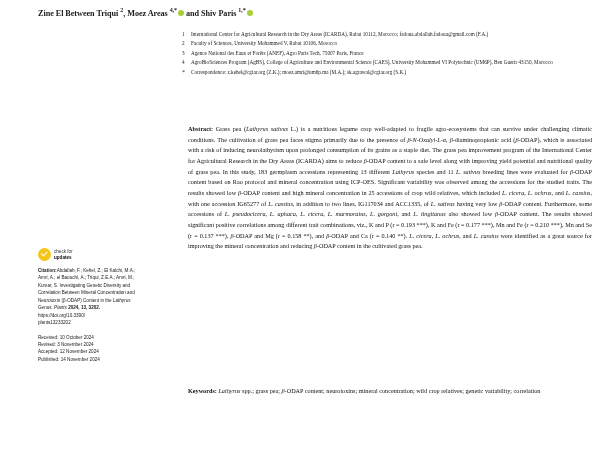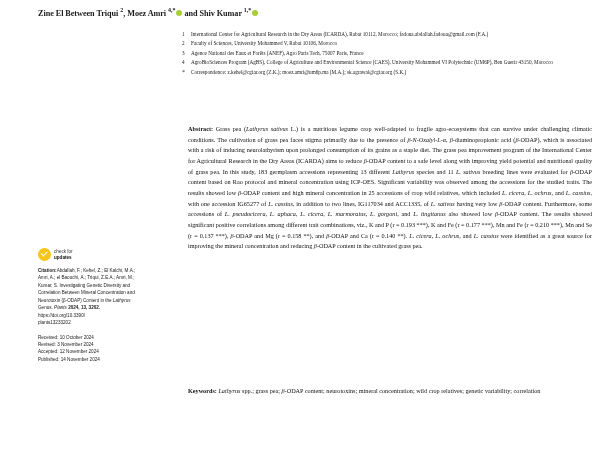--- a/index.html
+++ b/index.html
@@ -140,21 +140,21 @@
   }
   .keywords b { font-weight: bold; }
   .keywords i { font-style: italic; }
 </style>
 </head>
 <body>
 
 <div class="page">
 
   <div class="authors">
-    <span>Zine El Between Triqui </span><sup>2</sup><span>, </span><span>Moez Amri </span><sup>4,*</sup><span class="orcid"></span><span> and </span><span>Shiv Kumar </span><sup>1,*</sup><span class="orcid"></span>
+    <span>Zine El Between Triqui </span><sup>2</sup><span>, </span><span>Moez Areas </span><sup>4,*</sup><span class="orcid"></span><span> and </span><span>Shiv Paris </span><sup>1,*</sup><span class="orcid"></span>
   </div>
 
   <div class="affils">
     <div class="affil-row">
       <span class="affil-num">1</span>
       <span class="affil-txt">International Center for Agricultural Research in the Dry Areas (ICARDA), Rabat 10112, Morocco; fadoua.abdallah.fadoua@gmail.com (F.A.)</span>
     </div>
     <div class="affil-row">
       <span class="affil-num">2</span>
       <span class="affil-txt">Faculty of Sciences, University Mohammed V, Rabat 10106, Morocco</span>

